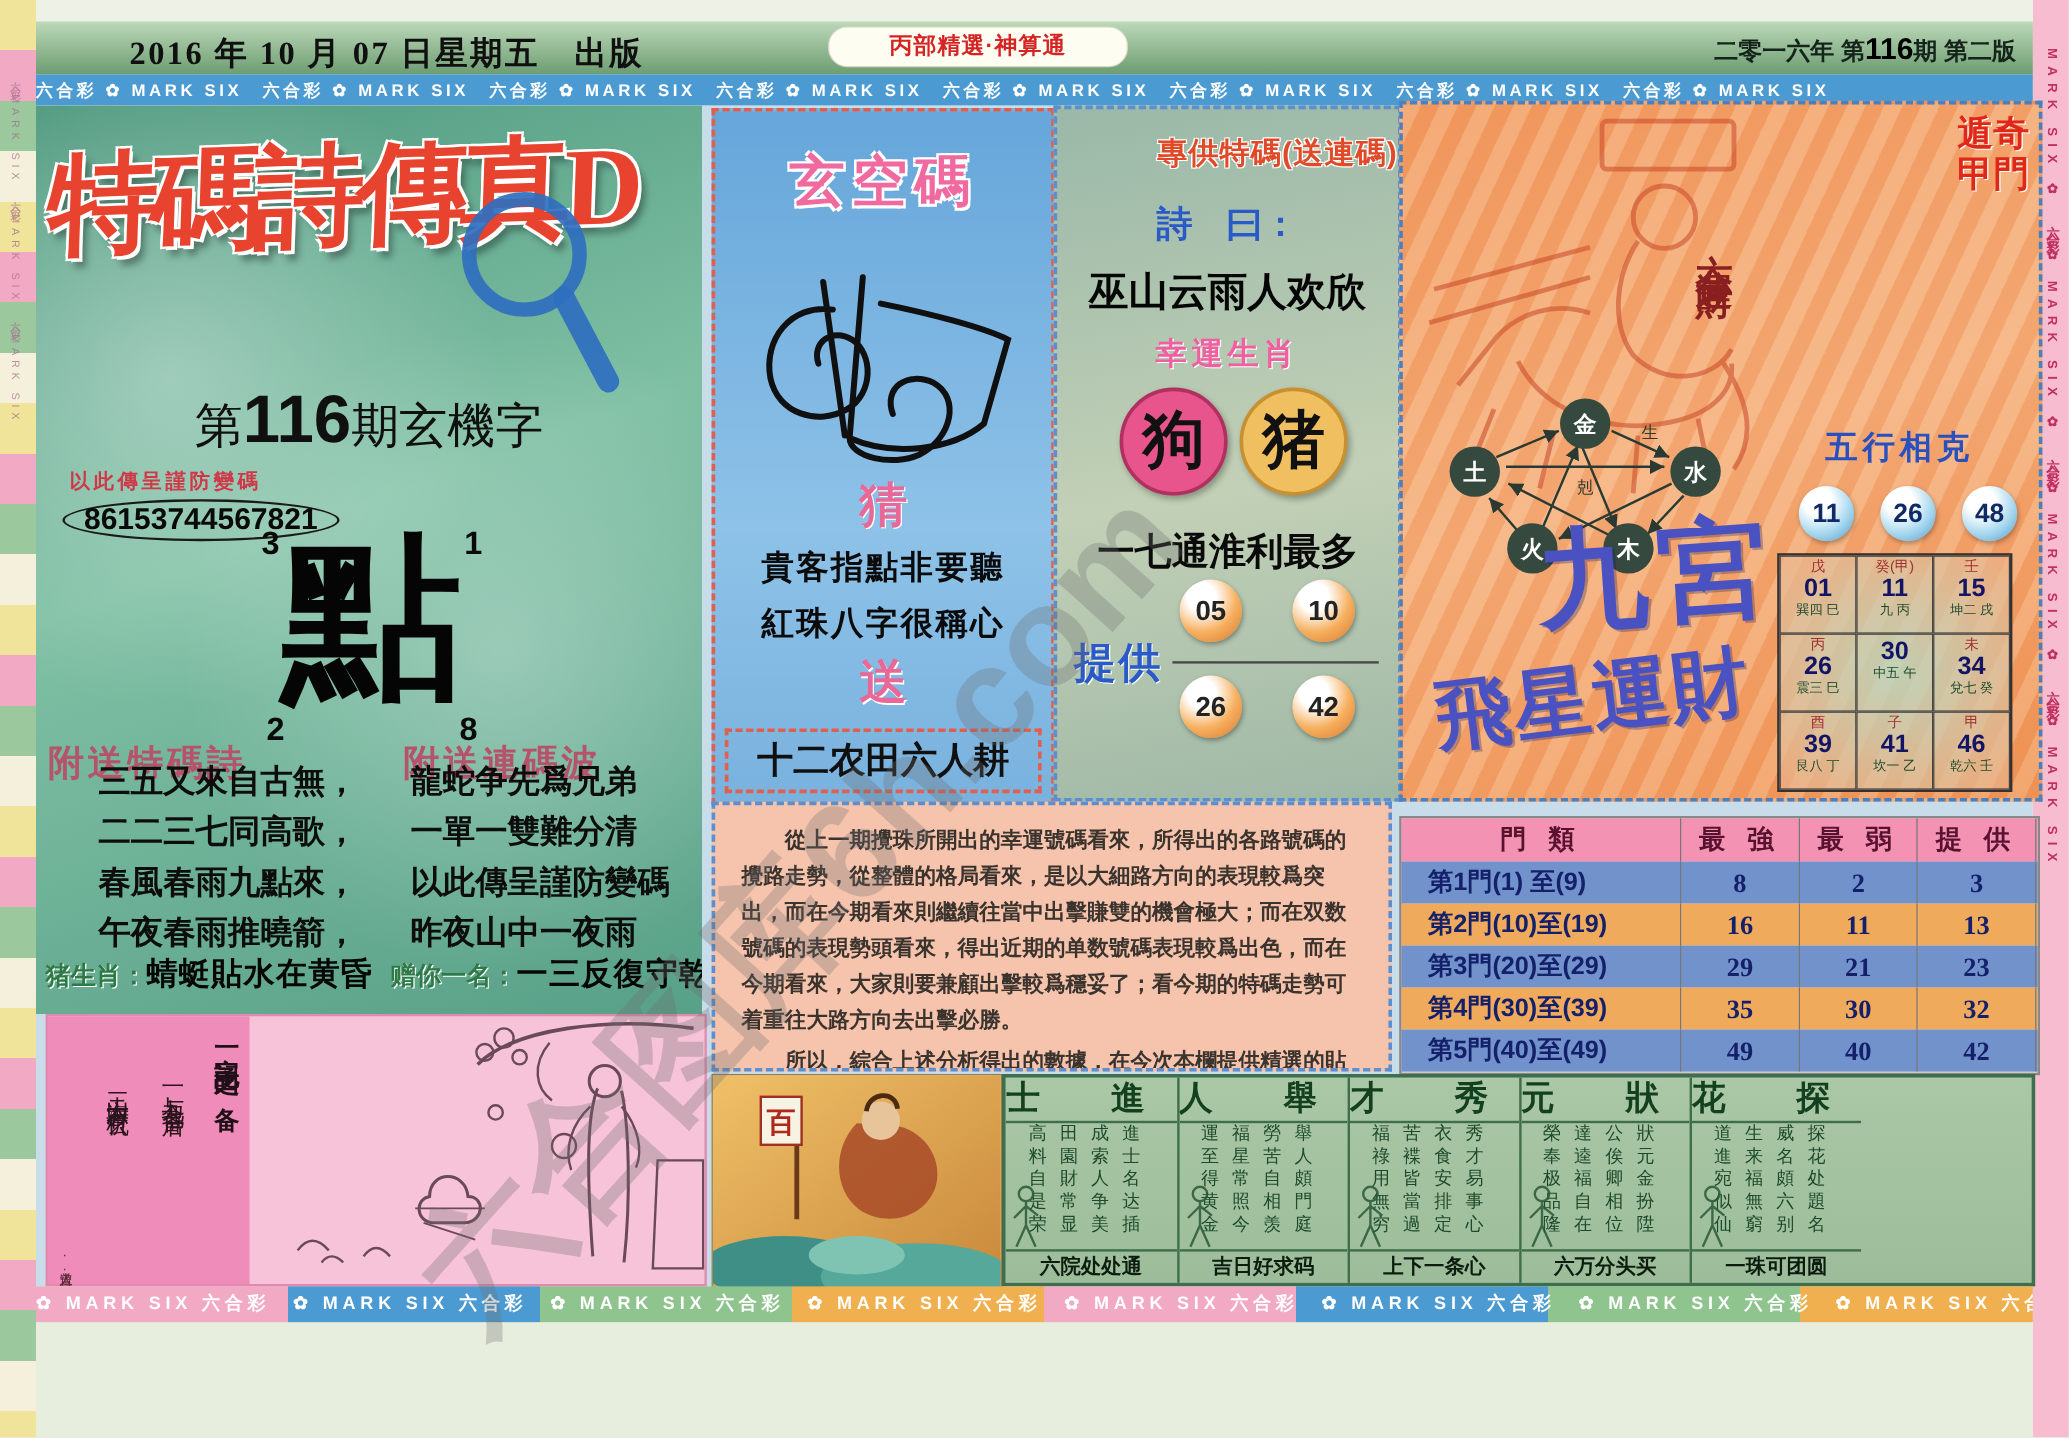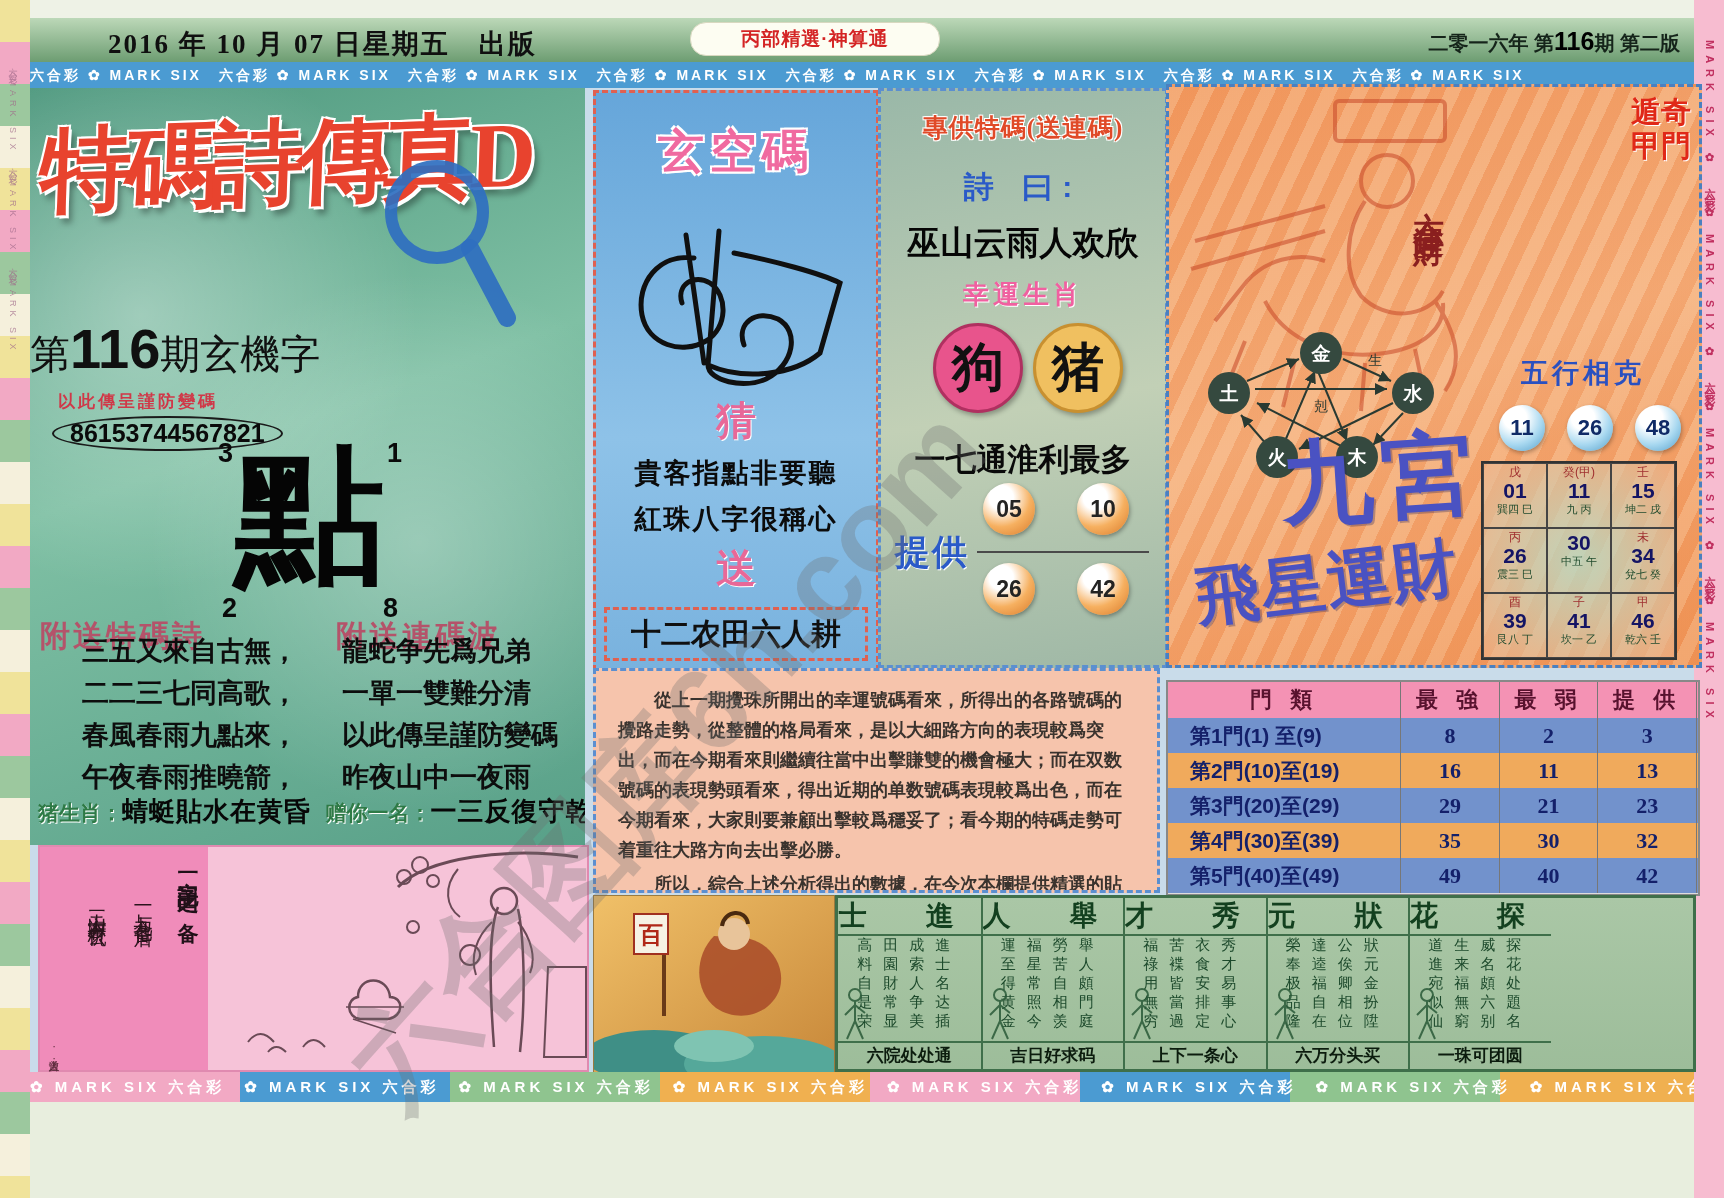--- a/index.html
+++ b/index.html
@@ -39,21 +39,21 @@
   .left-panel{left:30px;top:88px;width:555px;height:757px;overflow:hidden;
     background:
       radial-gradient(circle at 20% 30%,rgba(255,255,255,.35),rgba(255,255,255,0) 40%),
       radial-gradient(circle at 70% 60%,rgba(255,255,255,.28),rgba(255,255,255,0) 45%),
       linear-gradient(160deg,#4f997f,#7fc0a4 45%,#58a088);}
   .lp-title{position:absolute;left:10px;top:12px;width:540px;font-family:"Liberation Serif",serif;
     font-size:92px;font-weight:bold;color:#e8432e;letter-spacing:-6px;transform:rotate(-2deg) skewX(-4deg);
     text-shadow:3px 3px 0 #fff,-2px -2px 0 #fff,2px -2px 0 #fff,-2px 2px 0 #fff,6px 8px 6px rgba(0,0,0,.35);
     white-space:nowrap;}
   .magnifier{position:absolute;left:345px;top:62px;}
-  .lp-sub{position:absolute;left:0;top:228px;width:555px;text-align:left;color:#101010;
+  .lp-sub{position:absolute;left:0;top:228px;width:555px;text-align:center;color:#101010;
     font-family:"Liberation Serif",serif;font-size:40px;}
   .lp-sub b{font-size:56px;font-family:"Liberation Sans",sans-serif;}
   .lp-warning{position:absolute;left:28px;top:302px;color:#d03848;font-size:17px;font-weight:bold;letter-spacing:3px;}
   .lp-phone{position:absolute;left:22px;top:328px;color:#0a0a0a;font-size:25px;font-weight:bold;
     border:2px solid #1a1a1a;border-radius:50%;padding:1px 16px;}
   .dot-block{position:absolute;left:130px;top:348px;width:300px;height:190px;}
   .dot-block .big{position:absolute;left:0;top:-10px;width:300px;text-align:center;
     font-family:"Liberation Serif",serif;font-size:150px;font-weight:bold;color:#050505;line-height:180px;}
   .dot-block .corner{position:absolute;font-size:27px;font-weight:bold;color:#0a0a0a;}
   .poem-title{position:absolute;top:500px;font-size:30px;font-weight:bold;color:#b4536a;letter-spacing:3px;margin-top:28px;}
@@ -74,22 +74,22 @@
     border:3px dashed #e06050;}
   .xk-title{position:absolute;left:0;top:28px;width:100%;text-align:center;font-size:46px;font-weight:bold;
     color:#f06aa0;letter-spacing:6px;text-shadow:2px 2px 0 #fff,-2px -2px 0 #fff,2px -2px 0 #fff,-2px 2px 0 #fff;}
   .xk-word{position:absolute;width:100%;text-align:center;font-size:40px;font-weight:bold;color:#e86898;
     text-shadow:1px 1px 0 #fff;}
   .xk-line{position:absolute;width:100%;text-align:center;font-size:27px;font-weight:bold;color:#0b0b0b;letter-spacing:2px;}
   .xk-footer{position:absolute;left:8px;right:8px;bottom:7px;height:48px;border:3px dashed #e06050;
     text-align:center;line-height:48px;font-family:"Liberation Serif",serif;font-size:30px;font-weight:bold;color:#101010;}
   .tema{left:878px;top:88px;width:284px;height:574px;background:linear-gradient(170deg,#9ab8a8,#c2d0b6 55%,#9fb8a6);
     border:3px dashed #5b8fd0;}
-  .tm-title{position:absolute;left:0;top:20px;width:100%;text-align:center;font-size:25px;font-weight:bold;color:#e04a28;
-    text-shadow:1px 1px 0 #fff,-1px -1px 0 #fff,1px -1px 0 #fff,-1px 1px 0 #fff;letter-spacing:1px;font-family:Liberation Serif, serif;}
+  .tm-title{position:absolute;left:0;top:20px;width:100%;text-align:right;font-size:25px;font-weight:bold;color:#e04a28;
+    text-shadow:1px 1px 0 #fff,-1px -1px 0 #fff,1px -1px 0 #fff,-1px 1px 0 #fff;letter-spacing:1px;}
   .tm-shiyue{position:absolute;left:0;top:76px;width:100%;text-align:center;font-size:30px;font-weight:bold;
     color:#2a5ac8;letter-spacing:10px;}
   .tm-poem{position:absolute;left:0;top:130px;width:100%;text-align:center;font-size:33px;font-weight:bold;color:#060606;}
   .tm-lucky{position:absolute;left:0;top:186px;width:100%;text-align:center;font-size:26px;font-weight:bold;
     color:#f060a0;letter-spacing:4px;text-shadow:1px 1px 0 #fff;}
   .zo-circle{position:absolute;width:84px;height:84px;border-radius:50%;text-align:center;line-height:84px;
     font-family:"Liberation Serif",serif;font-size:52px;font-weight:bold;color:#111;}
   .zo1{left:52px;top:232px;background:#e8548c;border:3px solid #b03060;box-shadow:2px 3px 5px rgba(0,0,0,.3);}
   .zo2{right:42px;top:232px;background:#f0c060;border:3px solid #c89030;box-shadow:2px 3px 5px rgba(0,0,0,.3);}
   .tm-line{position:absolute;left:0;top:348px;width:100%;text-align:center;font-size:31px;font-weight:bold;color:#0a0a0a;}

